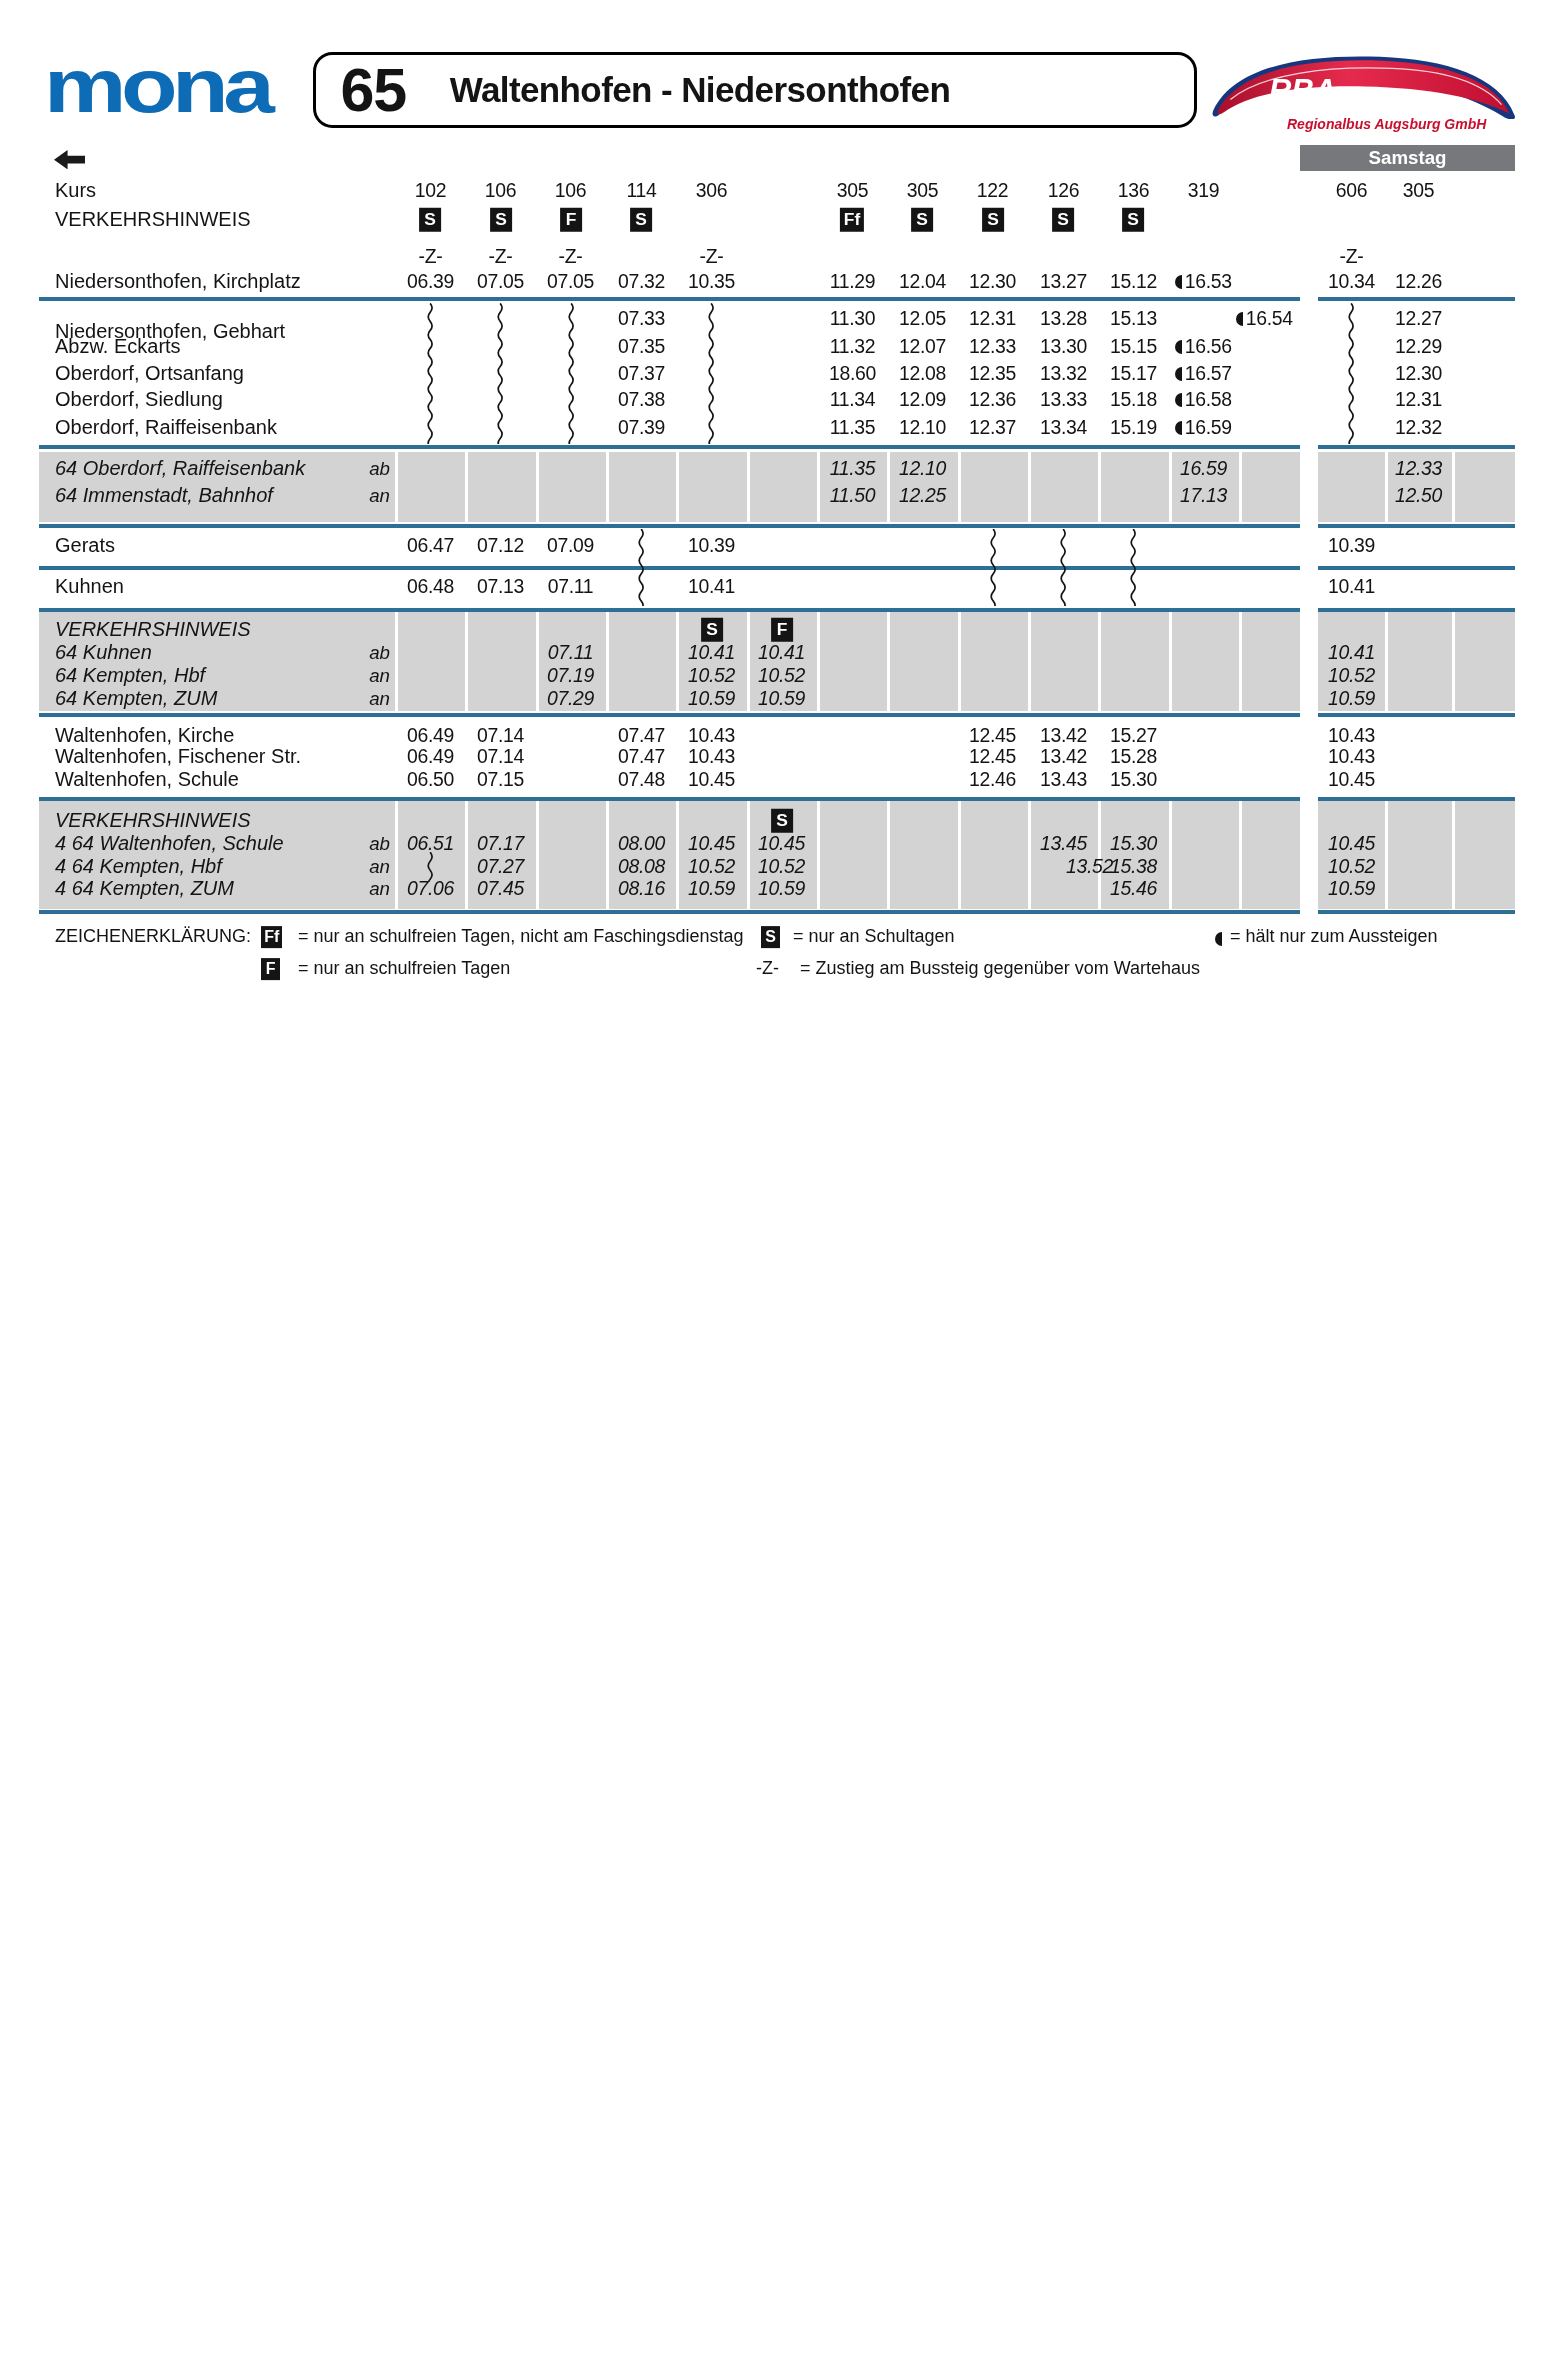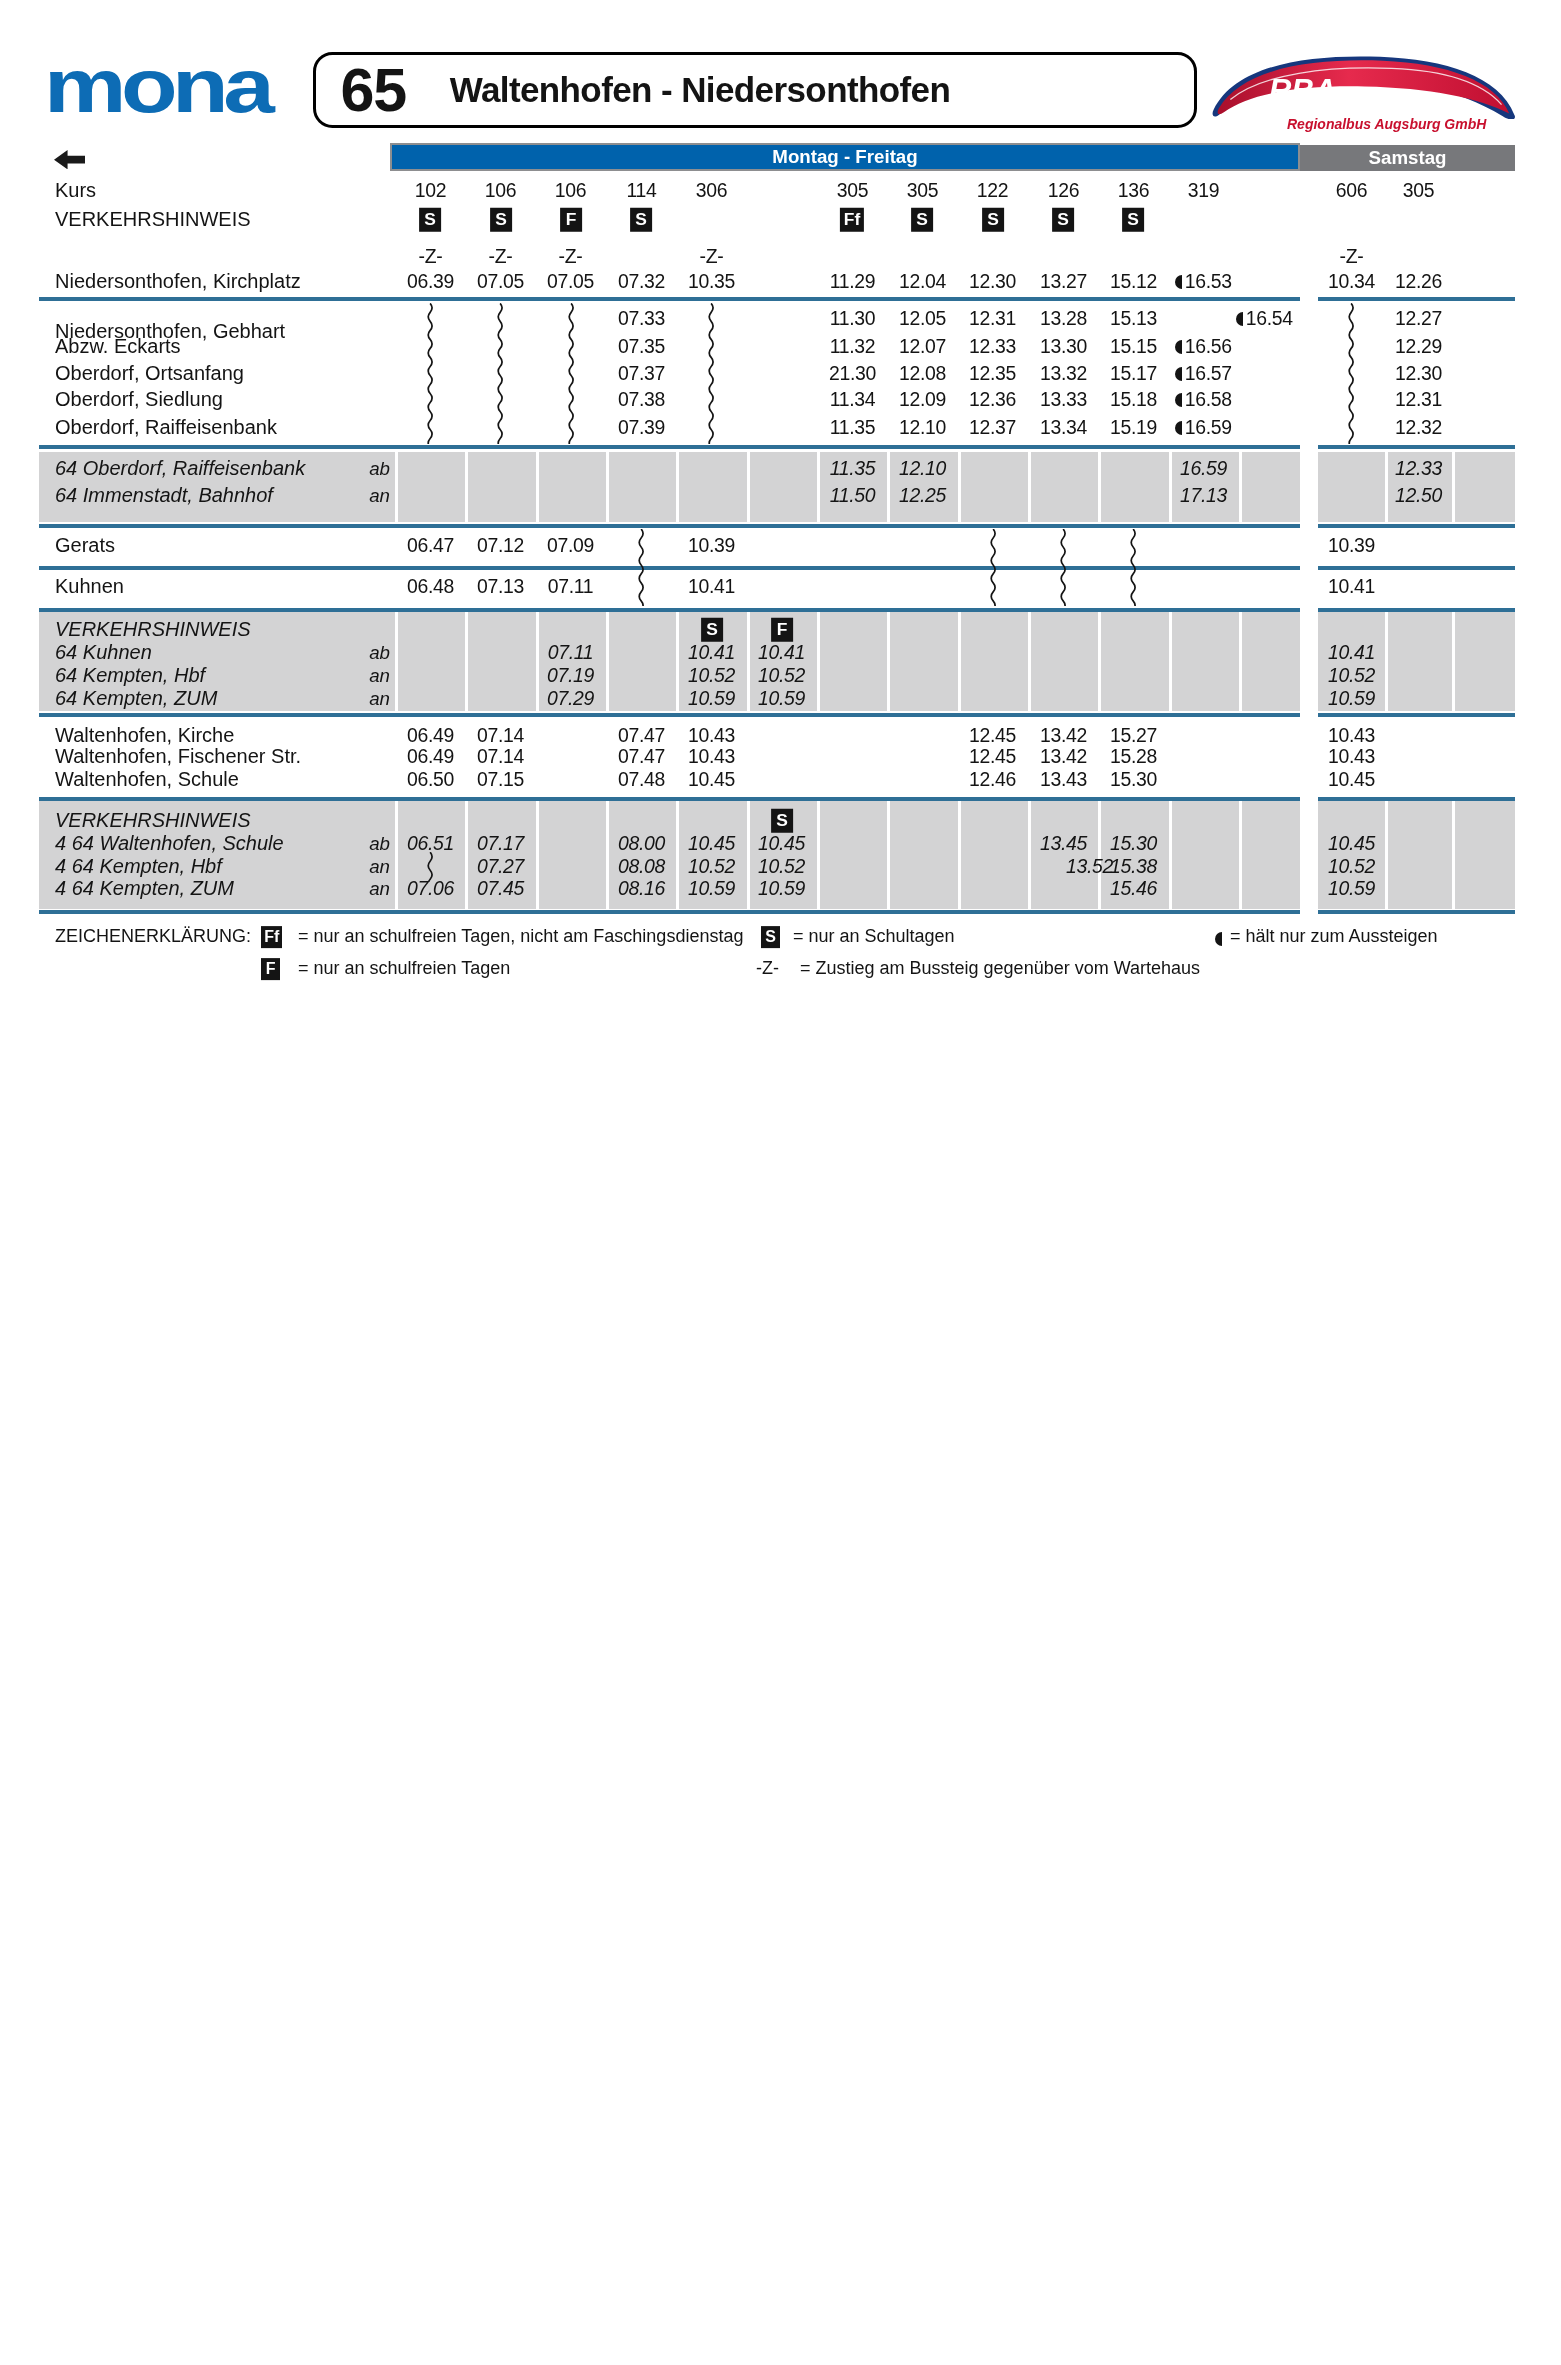--- a/index.html
+++ b/index.html
@@ -75,23 +75,20 @@
     </svg>
     <div class="rba-sub">Regionalbus Augsburg GmbH</div>
   </div>
 
   <div class="backarrow">
     <svg width="31" height="19.4" viewBox="0 0 48 30">
       <path d="M48,9 L21,9 L21,0 L0,15 L21,30 L21,21 L48,21 Z" fill="#1a1a1a"></path>
     </svg>
   </div>
 
-  <div class="daybar bar-mf">
-    <span>Montag - Freitag</span>
-  </div>
   <div class="daybar bar-sa">
     <span>Samstag</span>
   </div>
 
   <div id="grid">
       <div class="graybg" style="left: 39px; top: 452px; width: 1261px; height: 70px;"></div>
       <div class="graybg" style="left: 1318px; top: 452px; width: 197px; height: 70px;"></div>
       <div class="coldiv" style="left: 395px; top: 452px; height: 70px;"></div>
       <div class="coldiv" style="left: 465px; top: 452px; height: 70px;"></div>
       <div class="coldiv" style="left: 536px; top: 452px; height: 70px;"></div>
@@ -213,21 +210,21 @@
       <div class="tcell" style="left: 606px; top: 333px;">07.35</div>
       <div class="tcell" style="left: 817px; top: 333px;">11.32</div>
       <div class="tcell" style="left: 887px; top: 333px;">12.07</div>
       <div class="tcell" style="left: 957px; top: 333px;">12.33</div>
       <div class="tcell" style="left: 1028px; top: 333px;">13.30</div>
       <div class="tcell" style="left: 1098px; top: 333px;">15.15</div>
       <div class="tcell" style="left: 1168px; top: 333px;"><span class="halfmoon"></span>16.56</div>
       <div class="tcell" style="left: 1383px; top: 333px;">12.29</div>
       <div class="rowlabel" style="top: 360px;">Oberdorf, Ortsanfang</div>
       <div class="tcell" style="left: 606px; top: 360px;">07.37</div>
-      <div class="tcell" style="left: 817px; top: 360px;">21.30</div>
+      <div class="tcell" style="left: 817px; top: 360px;">18.60</div>
       <div class="tcell" style="left: 887px; top: 360px;">12.08</div>
       <div class="tcell" style="left: 957px; top: 360px;">12.35</div>
       <div class="tcell" style="left: 1028px; top: 360px;">13.32</div>
       <div class="tcell" style="left: 1098px; top: 360px;">15.17</div>
       <div class="tcell" style="left: 1168px; top: 360px;"><span class="halfmoon"></span>16.57</div>
       <div class="tcell" style="left: 1383px; top: 360px;">12.30</div>
       <div class="rowlabel" style="top: 386px;">Oberdorf, Siedlung</div>
       <div class="tcell" style="left: 606px; top: 386px;">07.38</div>
       <div class="tcell" style="left: 817px; top: 386px;">11.34</div>
       <div class="tcell" style="left: 887px; top: 386px;">12.09</div>

